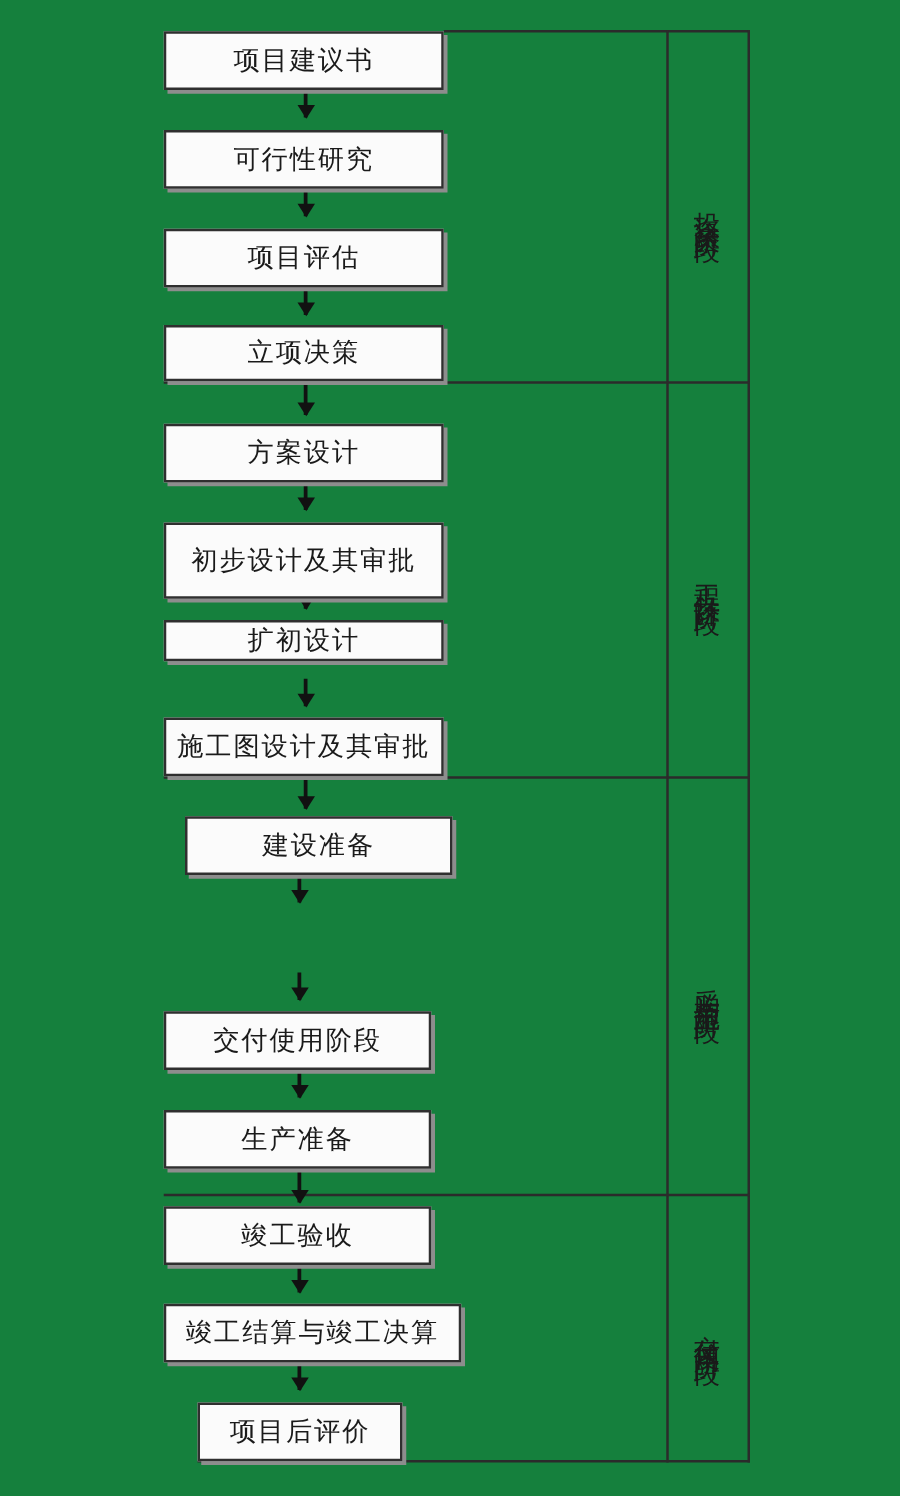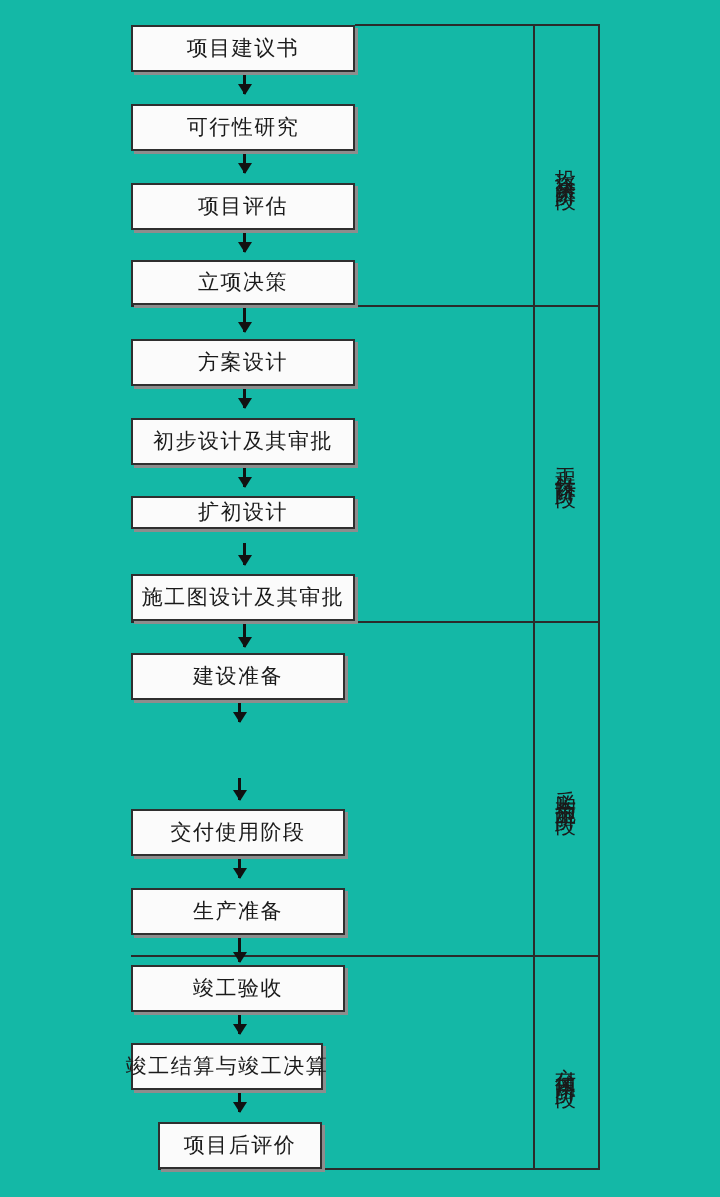--- a/index.html
+++ b/index.html
@@ -8,21 +8,21 @@
     background: #ffffff;
   }
   body {
     font-family: "Liberation Serif", "DejaVu Serif", serif;
   }
 
   #flowchart {
     position: relative;
     width: 720px;
     height: 1197px;
-    background: #14b8a6;
+    background: #15803d;
     overflow: hidden;
   }
 
   
   .frame-line {
     position: absolute;
     background: #2b2b2b;
   }
   .frame-h { height: 2px; }
   .frame-v { width: 2px; }
@@ -123,40 +123,40 @@
 
   <div class="stage-cell" style="left:533px; top:24px; width:65px; height:281px;">
     <span class="stage-label">投资决策阶段</span>
   </div>
 
   <div class="node" style="left:131px; top:339px; width:224px; height:47px;">
     <span class="node-label">方案设计</span>
   </div>
   <div class="arrow" style="left:243px; top:386px; height:22px;"></div>
 
-  <div class="node" style="left:131px; top:418px; width:224px; height:47px;">
+  <div class="node" style="left:131px; top:418px; width:224px; height:61px;">
     <span class="node-label">初步设计及其审批</span>
   </div>
   <div class="arrow" style="left:243px; top:465px; height:22px;"></div>
 
   <div class="node" style="left:131px; top:496px; width:224px; height:33px;">
     <span class="node-label">扩初设计</span>
   </div>
   <div class="arrow" style="left:243px; top:543px; height:22px;"></div>
 
   <div class="node" style="left:131px; top:574px; width:224px; height:47px;">
     <span class="node-label">施工图设计及其审批</span>
   </div>
   <div class="arrow" style="left:243px; top:621px; height:26px;"></div>
 
   <div class="stage-cell" style="left:533px; top:305px; width:65px; height:316px;">
     <span class="stage-label">工程设计阶段</span>
   </div>
 
-  <div class="node" style="left:131px; top:653px; width:214px; height:47px;">
+  <div class="node" style="left:148px; top:653px; width:214px; height:47px;">
     <span class="node-label">建设准备</span>
   </div>
   <div class="arrow" style="left:238px; top:700px; height:22px;"></div>
 
   <div class="arrow" style="left:238px; top:778px; height:22px;"></div>
 
   <div class="node" style="left:131px; top:809px; width:214px; height:47px;">
     <span class="node-label">交付使用阶段</span>
   </div>
   <div class="arrow" style="left:238px; top:856px; height:22px;"></div>
@@ -168,21 +168,21 @@
 
   <div class="stage-cell" style="left:533px; top:621px; width:65px; height:334px;">
     <span class="stage-label">采购与施工阶段</span>
   </div>
 
   <div class="node" style="left:131px; top:965px; width:214px; height:47px;">
     <span class="node-label">竣工验收</span>
   </div>
   <div class="arrow" style="left:238px; top:1012px; height:22px;"></div>
 
-  <div class="node" style="left:131px; top:1043px; width:192px; height:47px;">
+  <div class="node" style="left:131px; top:1043px; width:238px; height:47px;">
     <span class="node-label">竣工结算与竣工决算</span>
   </div>
   <div class="arrow" style="left:238px; top:1090px; height:22px;"></div>
 
   <div class="node" style="left:158px; top:1122px; width:164px; height:47px;">
     <span class="node-label">项目后评价</span>
   </div>
 
   <div class="stage-cell" style="left:533px; top:955px; width:65px; height:215px;">
     <span class="stage-label">交付使用阶段</span>

